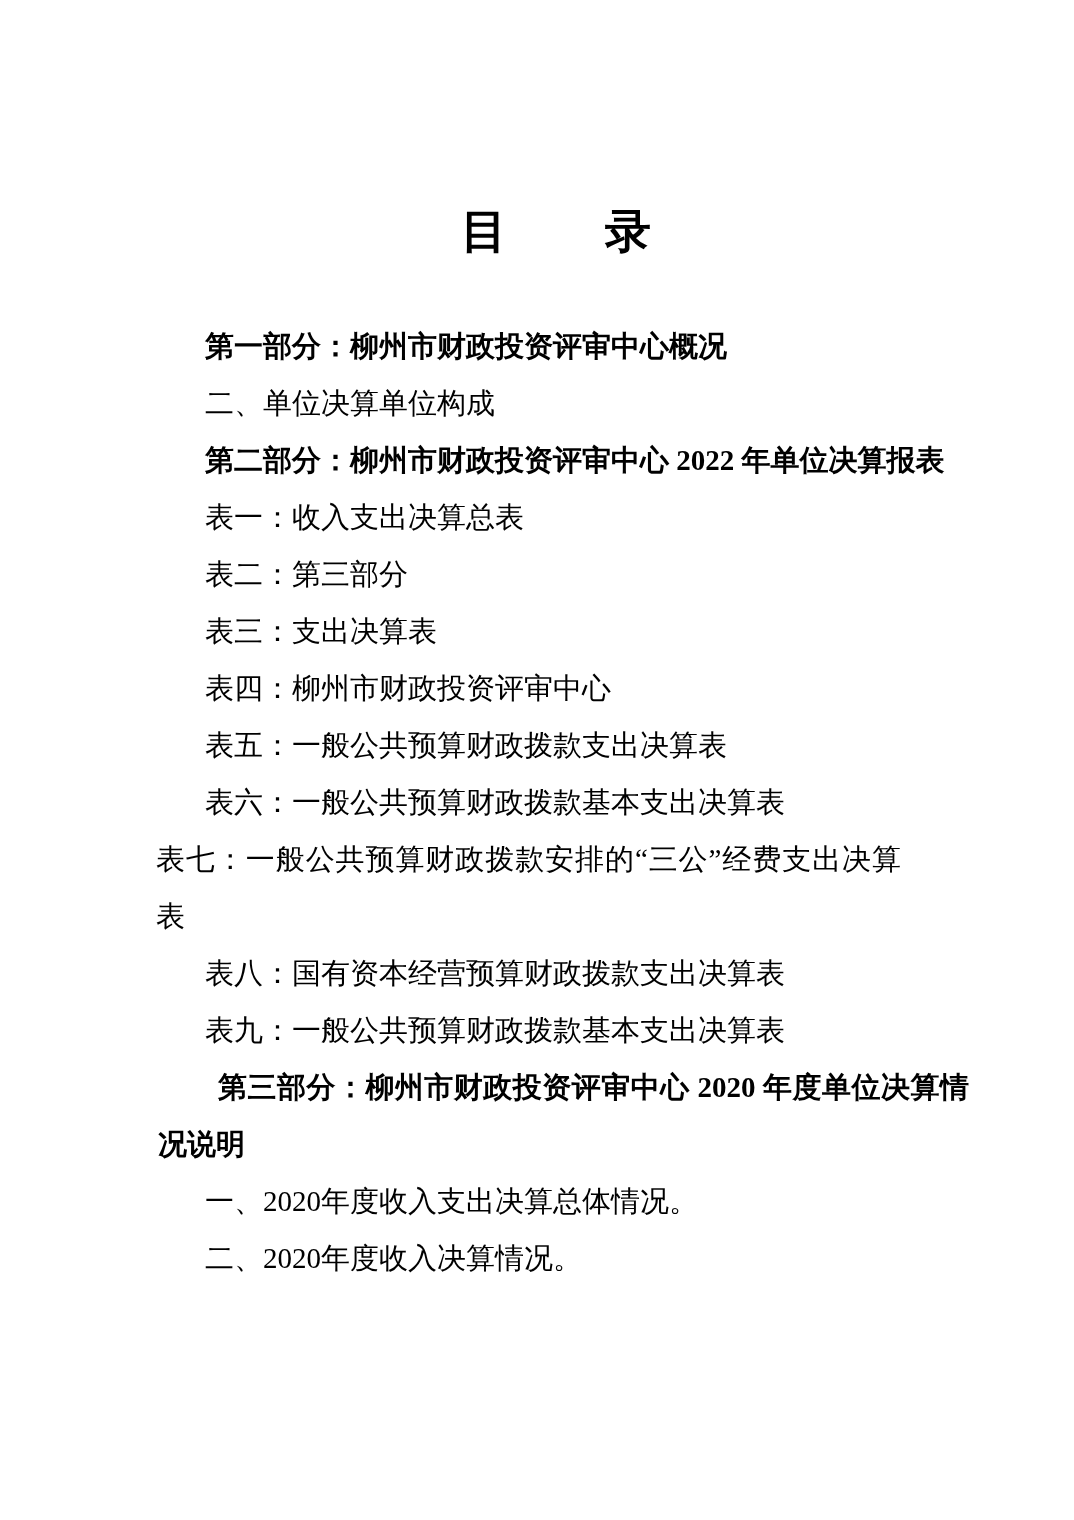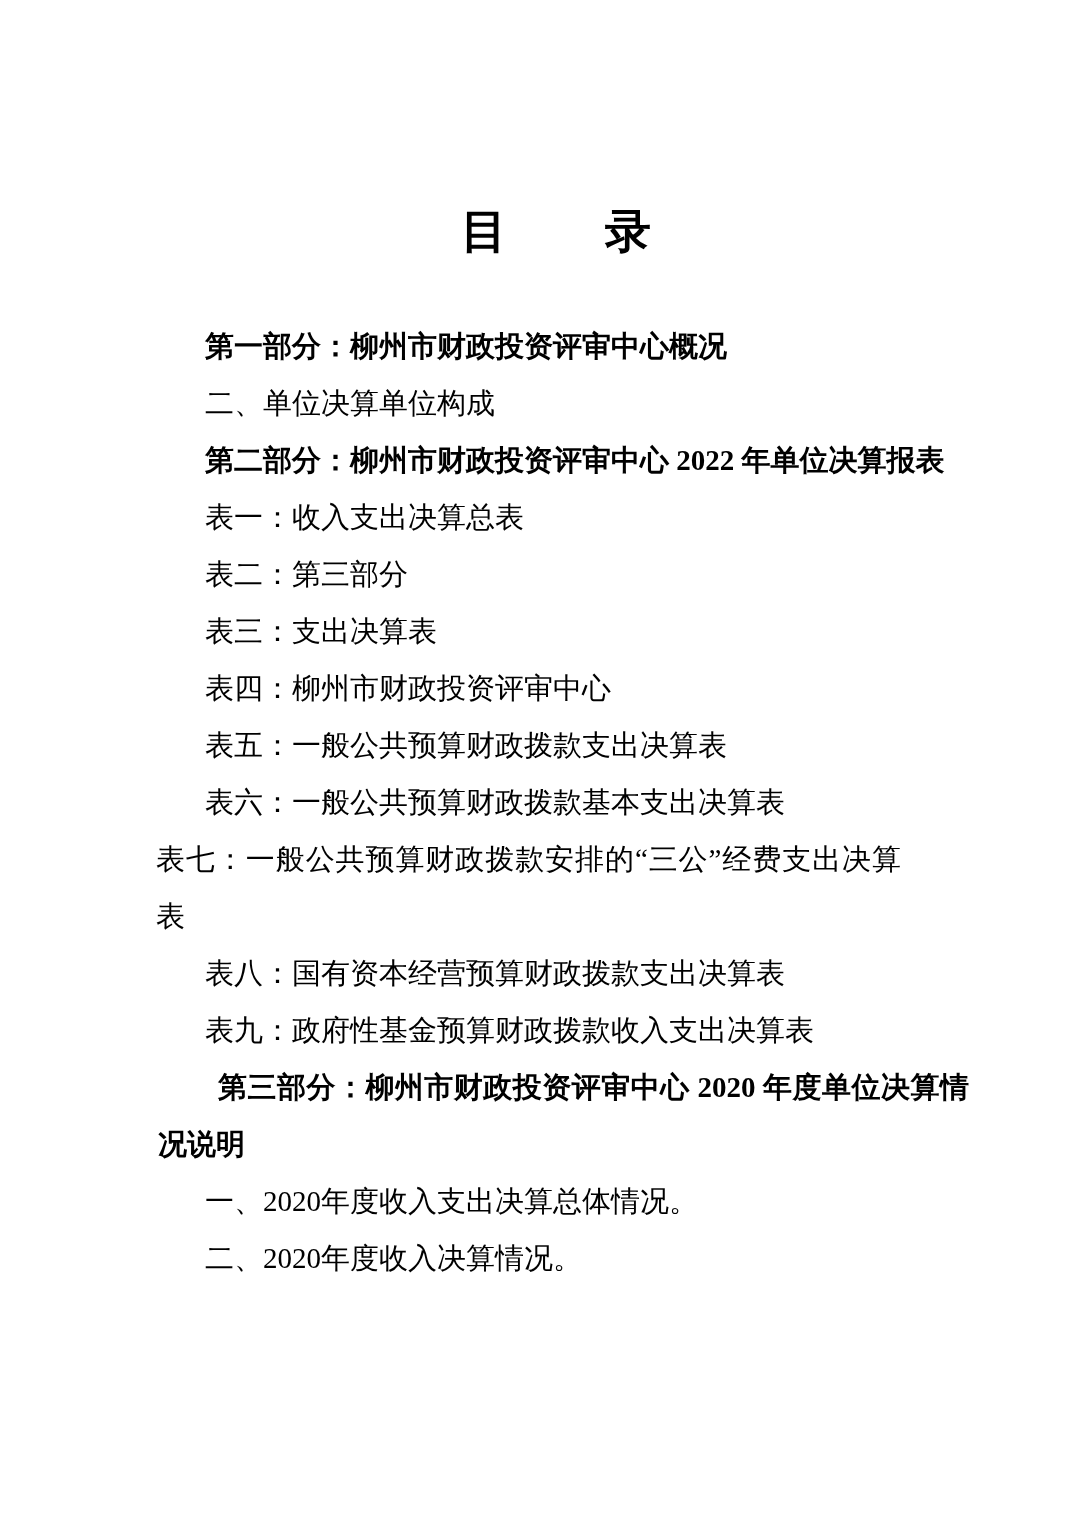--- a/index.html
+++ b/index.html
@@ -78,21 +78,21 @@
     <p class="entry">二、单位决算单位构成</p>
     <p class="entry bold">第二部分：柳州市财政投资评审中心 2022 年单位决算报表</p>
     <p class="entry">表一：收入支出决算总表</p>
     <p class="entry">表二：第三部分</p>
     <p class="entry">表三：支出决算表</p>
     <p class="entry">表四：柳州市财政投资评审中心</p>
     <p class="entry">表五：一般公共预算财政拨款支出决算表</p>
     <p class="entry">表六：一般公共预算财政拨款基本支出决算表</p>
     <p class="entry narrow justify">表七：一般公共预算财政拨款安排的“三公”经费支出决算表</p>
     <p class="entry">表八：国有资本经营预算财政拨款支出决算表</p>
-    <p class="entry">表九：政府性基金预算财政拨款收入支出决算表</p>
+    <p class="entry">表九：一般公共预算财政拨款基本支出决算表</p>
     <p class="entry bold hang justify">第三部分：柳州市财政投资评审中心 2020 年度单位决算情况说明</p>
     <p class="entry">一、2020年度收入支出决算总体情况。</p>
     <p class="entry">二、2020年度收入决算情况。</p>
     <p class="entry">三、2020年度支出决算情况</p>
   </div>
 
   <div class="page-footer">- 2 -</div>
 
 </div>
 

